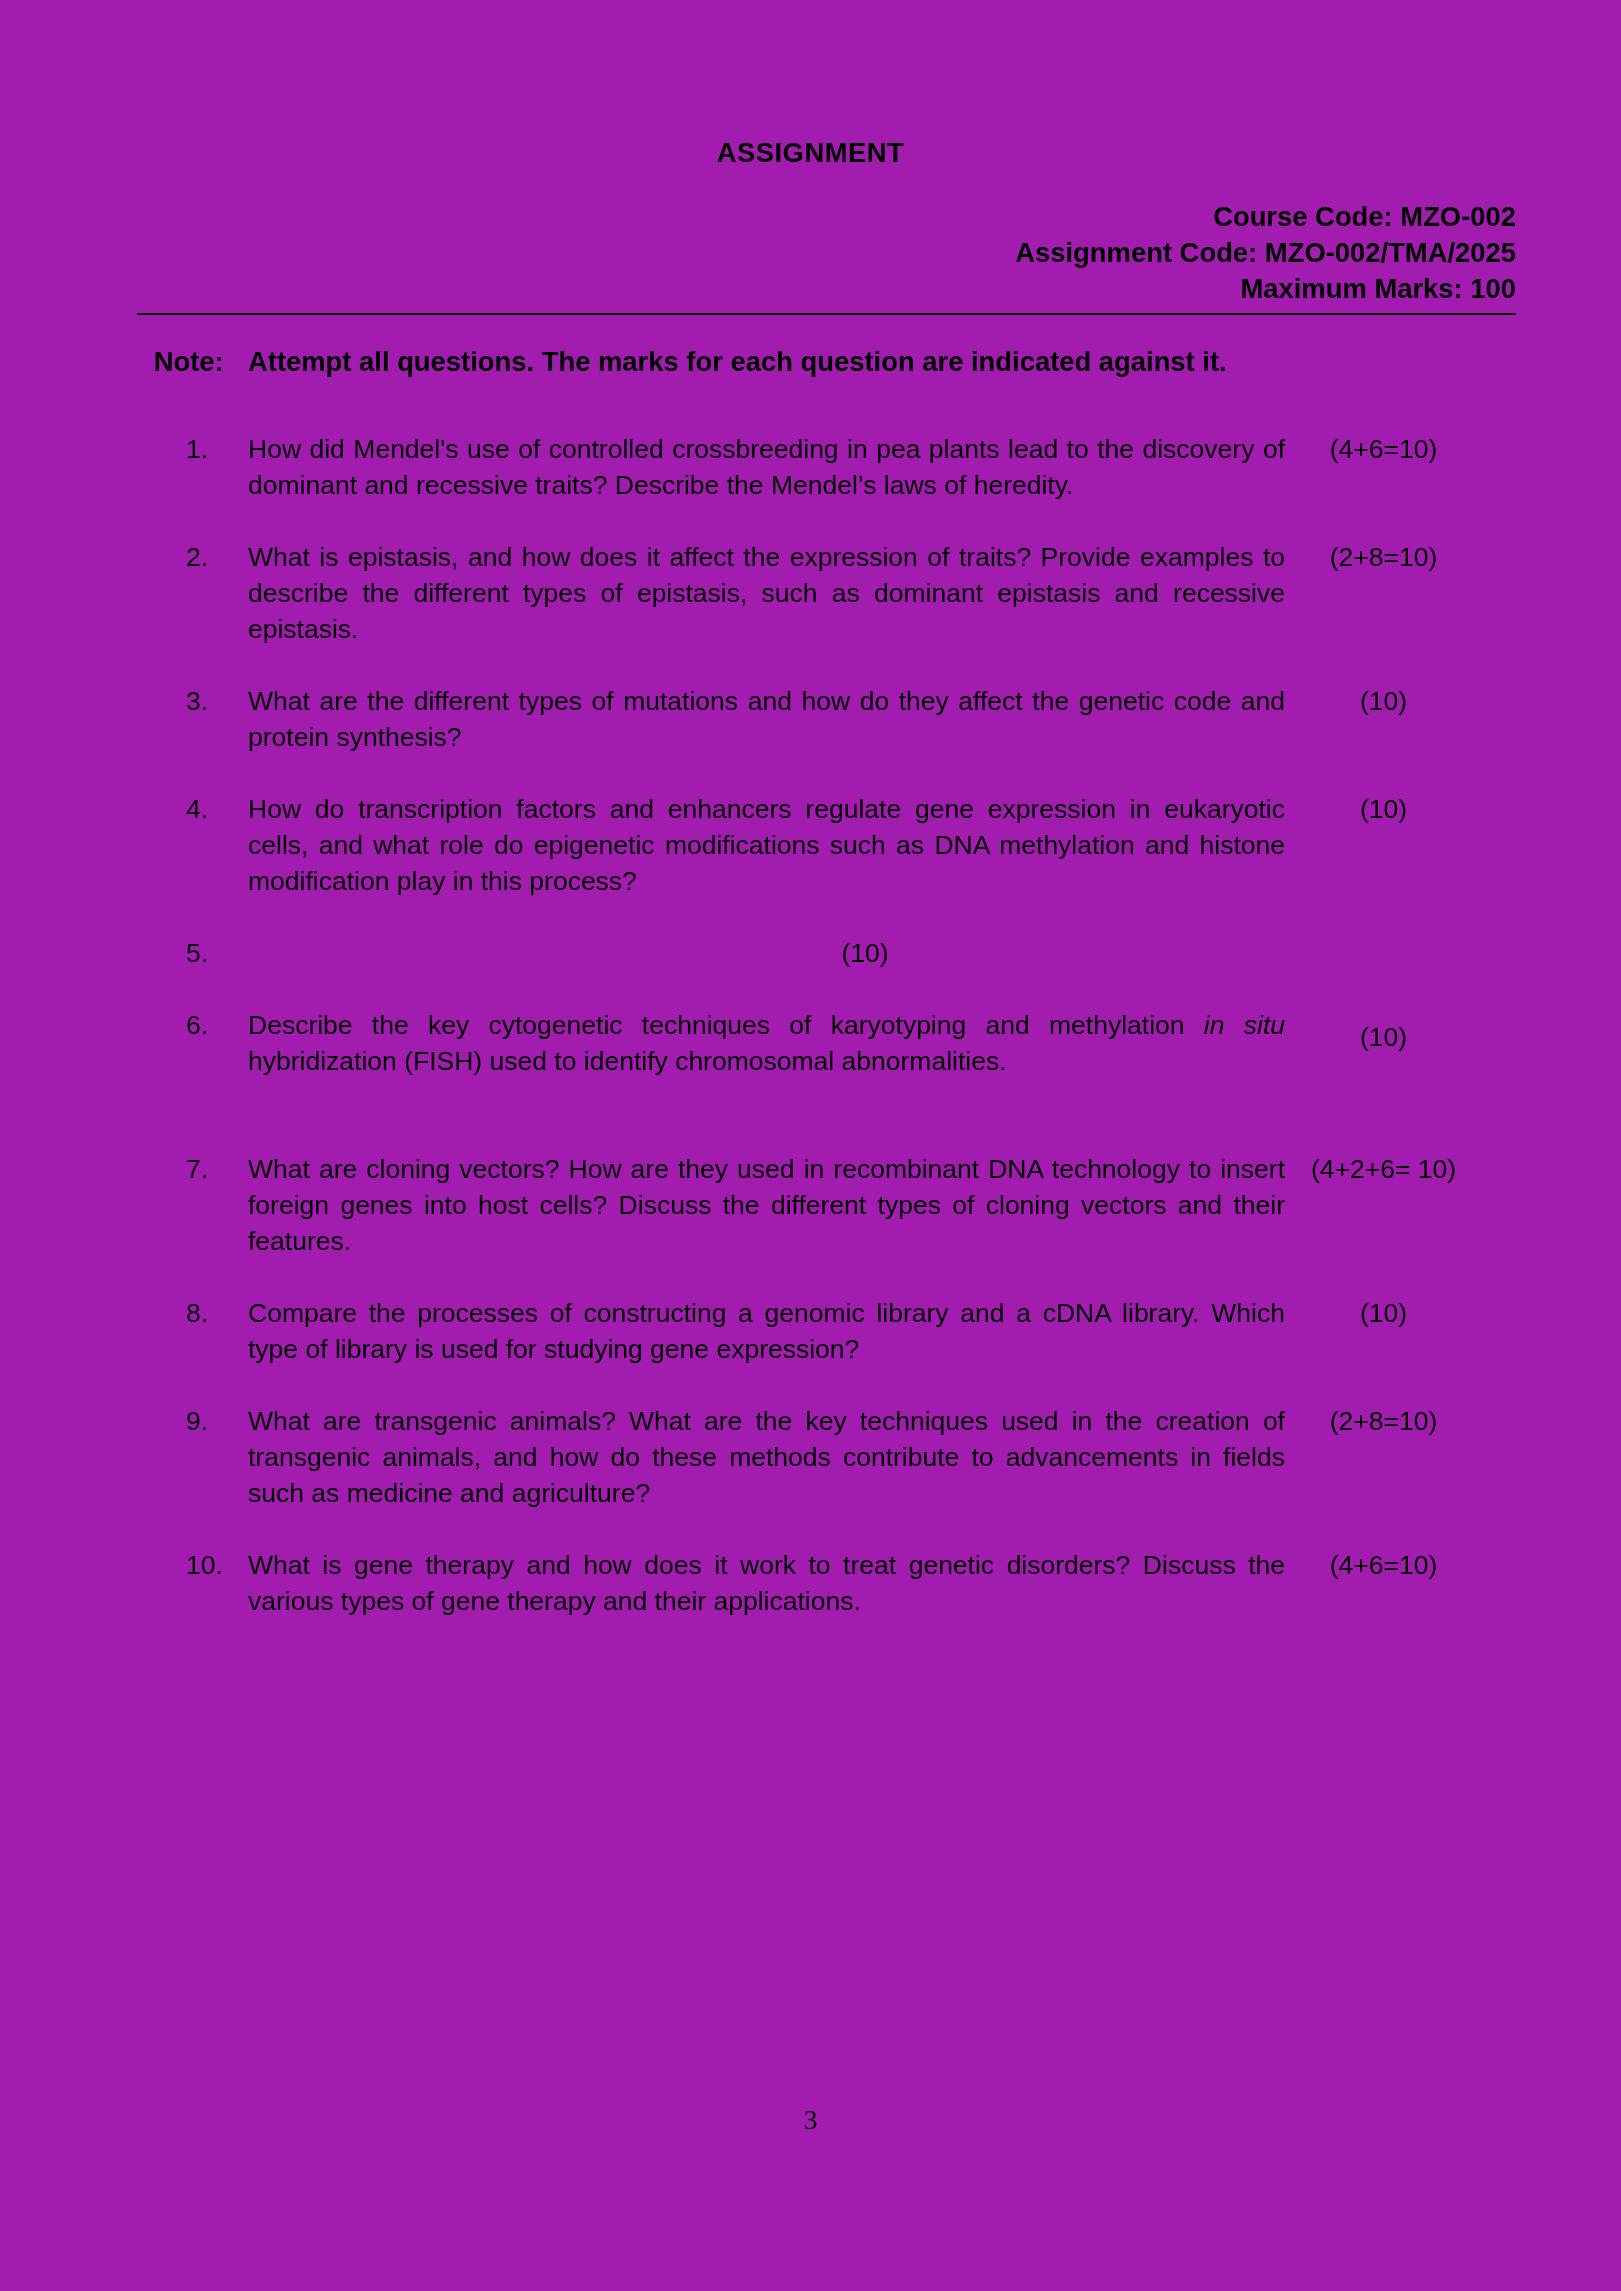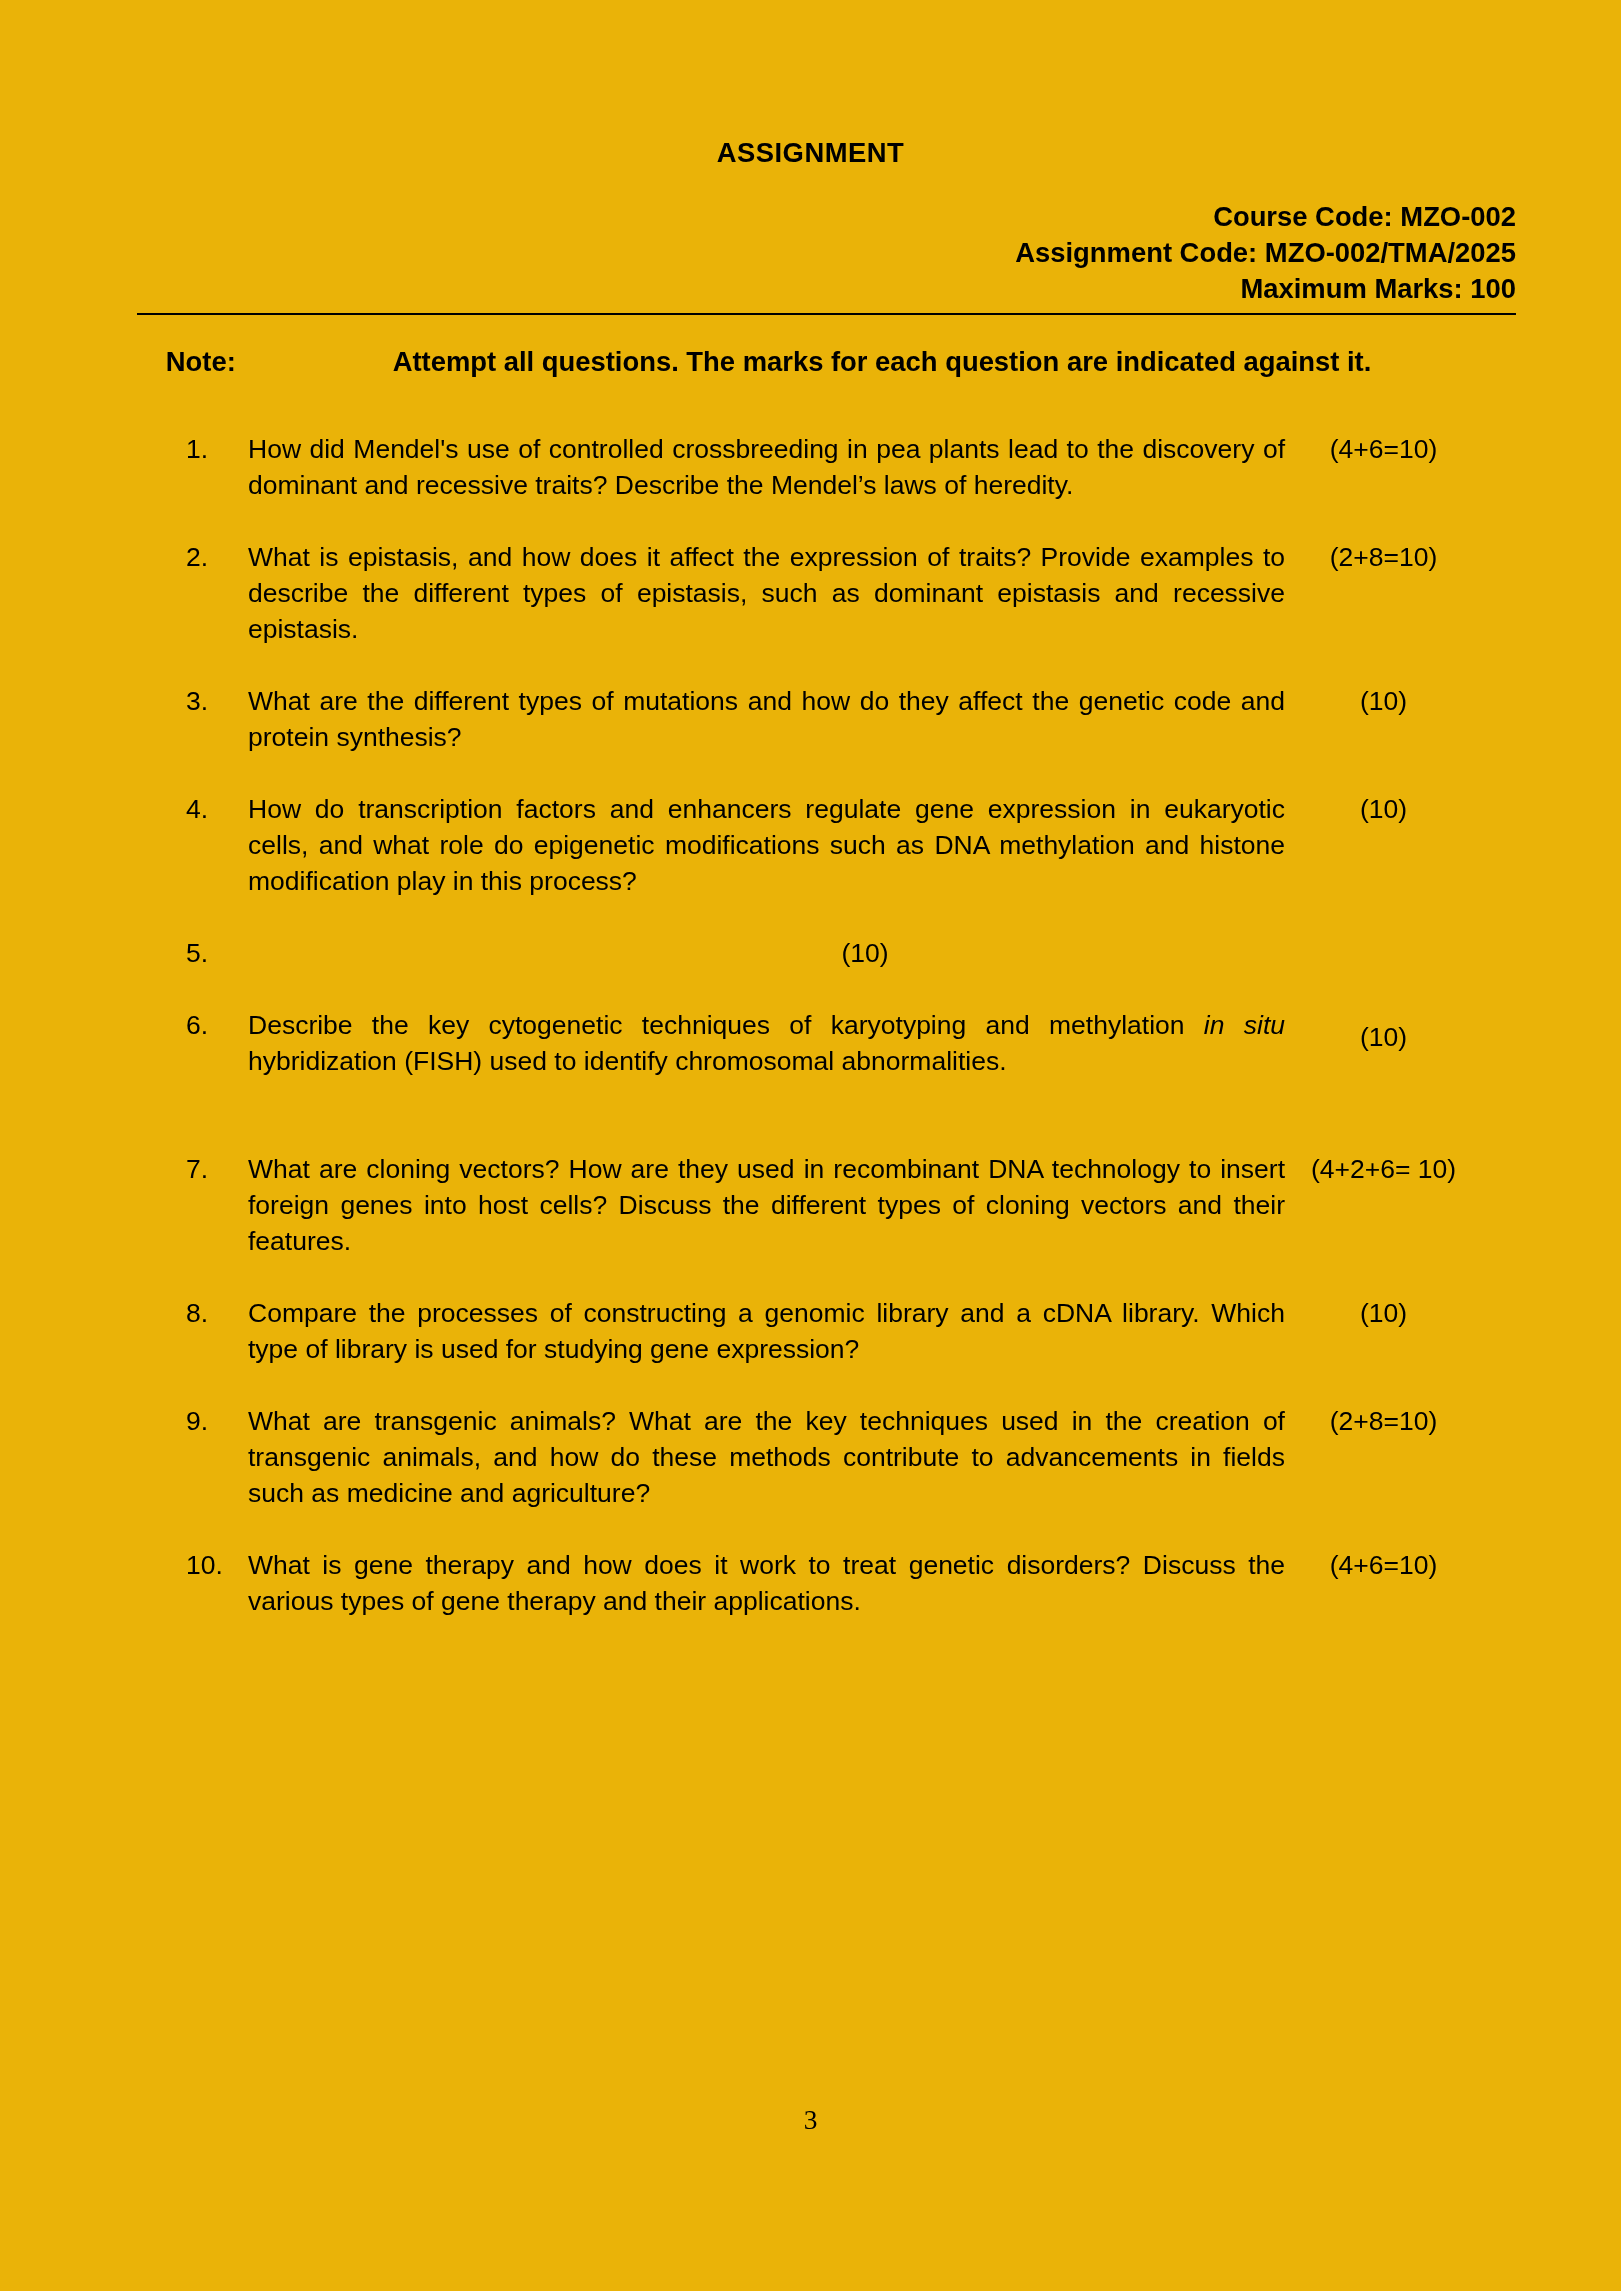--- a/index.html
+++ b/index.html
@@ -1,21 +1,21 @@
 <!DOCTYPE html>
 <html><head>
 <meta charset="utf-8">
 <style>
   * { margin: 0; padding: 0; box-sizing: border-box; }
   html, body { background: #ffffff; }
   .page {
     position: relative;
     width: 1621px;
     height: 2292px;
-    background: #eab308;
+    background: #a21caf;
     font-family: "Liberation Sans", sans-serif;
     color: #000000;
     overflow: hidden;
   }
   .doc-title {
     padding-top: 135px;
     text-align: center;
     font-size: 27.4px;
     line-height: 35px;
     font-weight: bold;
@@ -35,21 +35,20 @@
   .rule {
     border-top: 2.9px solid #000000;
     margin-top: 5.9px;
   }
   .note-row {
     margin-top: 29px;
     display: flex;
     font-size: 27.4px;
     line-height: 36px;
     font-weight: bold;
-    text-align: center;
   }
   .note-label {
     padding-left: 16.7px;
     width: 111px;
     flex: 0 0 111px;
   }
   .note-text { flex: 1; }
   .question {
     display: flex;
     margin-top: 36px;

